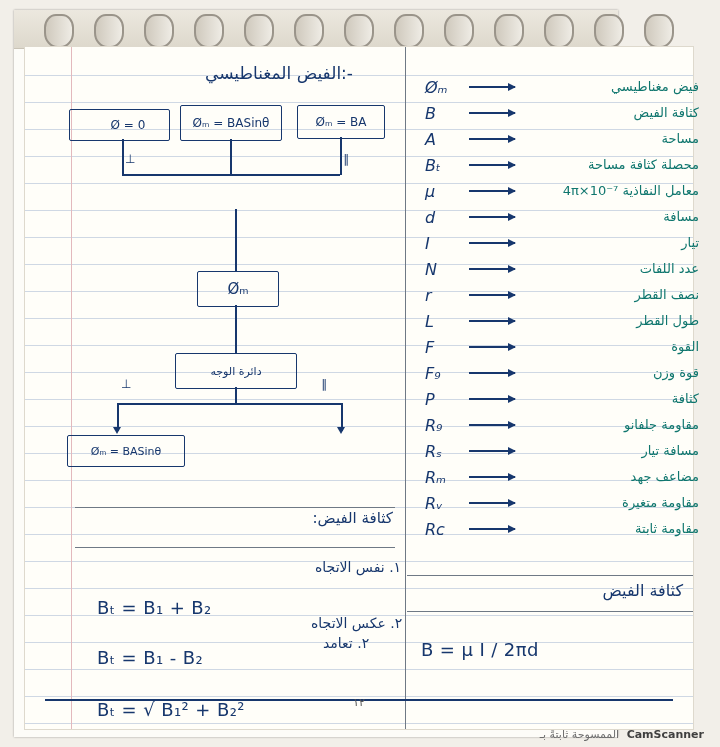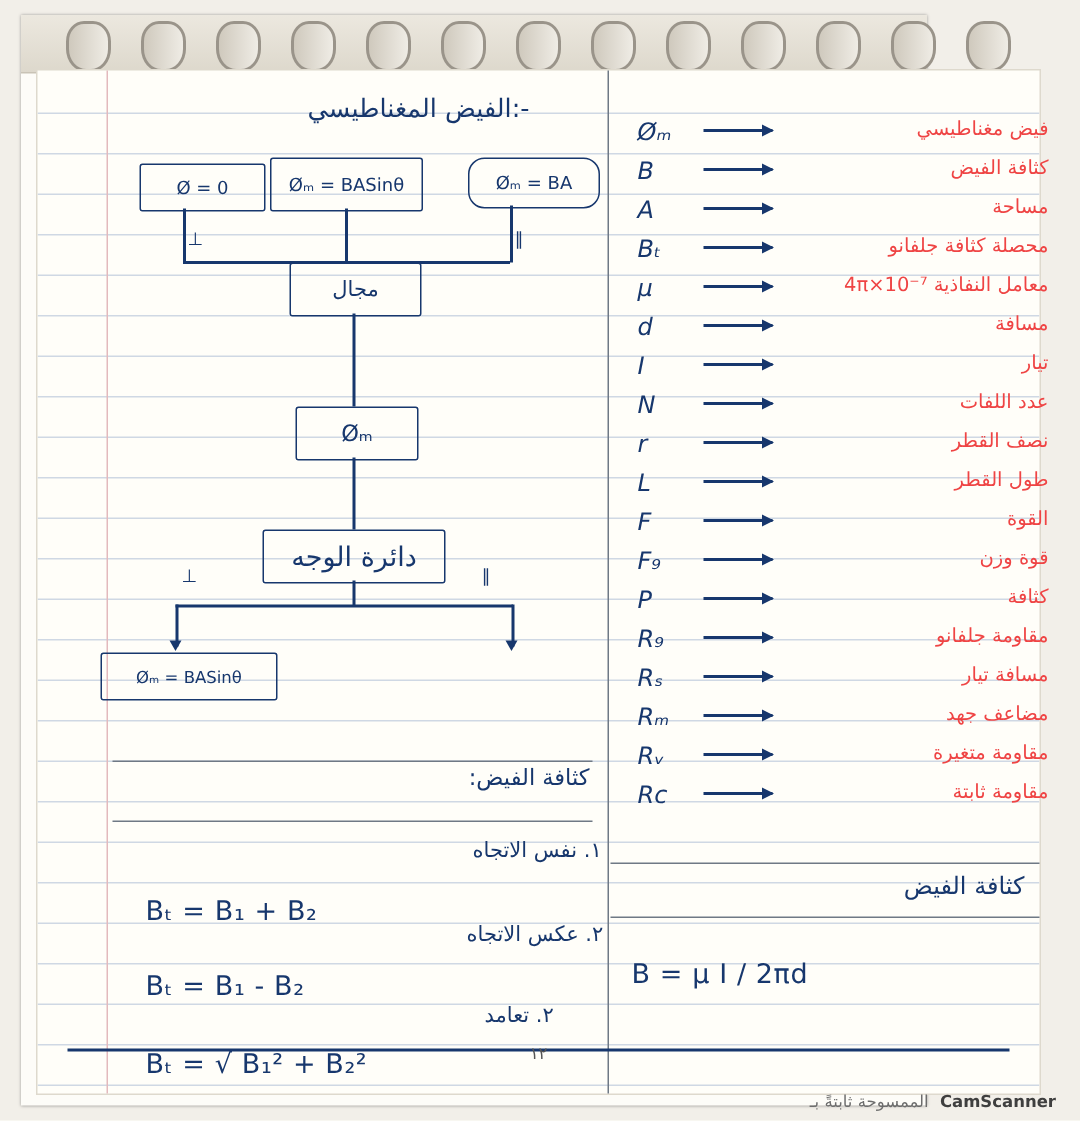--- a/index.html
+++ b/index.html
@@ -69,21 +69,21 @@
   }
 
   
   .legend-row{position:absolute;left:392px;width:288px;height:27px;}
   .legend-sym{position:absolute;left:8px;top:1px;font-size:16px;color:#17376d;font-style:italic;}
   .legend-arrow{position:absolute;left:52px;top:9px;width:46px;height:1.8px;background:#17376d;}
   .legend-arrow:after{
     content:"";position:absolute;right:-1px;top:-3.5px;
     border-top:4px solid transparent;border-bottom:4px solid transparent;border-left:8px solid #17376d;
   }
-  .legend-txt{position:absolute;right:6px;top:2px;font-size:13px;color:#ef4444;direction:rtl;}
+  .legend-txt{position:absolute;right:6px;top:2px;font-size:13px;color:#0f766e;direction:rtl;}
   .camline{position:absolute;right:16px;bottom:6px;font-size:11px;color:#6d6d6d;}
   .pagenum{
     position:absolute;left:50%;transform:translateX(-50%);bottom:20px;
     font-size:11px;color:#555;
   }
   .bottomline{position:absolute;left:20px;right:20px;bottom:28px;height:1.6px;background:#17376d;}
 </style>
 </head>
 <body>
 
@@ -133,52 +133,49 @@
         <div class="rule" style="top: 622px;"></div>
         <div class="rule" style="top: 649px;"></div>
         <div class="rule" style="top: 676px;"></div>
       </div>
 
     <div class="vdiv left-margin"></div>
     <div class="vdiv col"></div>
 
     <div class="hw ink" style="left:180px;top:16px;font-size:17px;">الفيض المغناطيسي:-</div>
 
-    <div class="box" style="left:68px;top:62px;width:82px;height:30px;">
+    <div class="box" style="left:44px;top:62px;width:82px;height:30px;padding-left:17px;">
       <span>Ø = 0</span>
     </div>
     <div class="box" style="left:155px;top:58px;width:100px;height:34px;">
       <span>Øₘ = BASinθ</span>
     </div>
-    <div class="box" style="left:287px;top:58px;width:86px;height:32px;border-radius:11px;">
+    <div class="box" style="left:272px;top:58px;width:86px;height:32px;">
       <span>Øₘ = BA</span>
     </div>
 
     <div class="connector conn-v" style="left:97px;top:92px;height:36px;"></div>
     <div class="connector conn-v" style="left:205px;top:92px;height:36px;"></div>
     <div class="connector conn-v" style="left:315px;top:90px;height:38px;"></div>
     <div class="connector conn-h" style="left:97px;top:127px;width:218px;"></div>
 
     <div class="hw ink" style="left:100px;top:105px;font-size:12px;">⊥</div>
     <div class="hw ink" style="left:318px;top:105px;font-size:12px;">∥</div>
 
-    <div class="box" style="left:168px;top:128px;width:86px;height:34px;">
-      <span style="font-size:14px">مجال</span>
-    </div>
 
     <div class="connector conn-v" style="left:210px;top:162px;height:62px;"></div>
 
     <div class="box" style="left:172px;top:224px;width:80px;height:34px;">
       <span style="font-size:15px">Øₘ</span>
     </div>
 
     <div class="connector conn-v" style="left:210px;top:258px;height:48px;"></div>
 
     <div class="box" style="left:150px;top:306px;width:120px;height:34px;">
-      <span style="font-size:18px">دائرة الوجه</span>
+      <span style="font-size:11px">دائرة الوجه</span>
     </div>
 
     <div class="connector conn-h" style="left:92px;top:356px;width:225px;"></div>
     <div class="connector conn-v" style="left:210px;top:340px;height:17px;"></div>
     <div class="connector conn-v" style="left:92px;top:356px;height:28px;"></div>
     <div class="connector conn-v" style="left:316px;top:356px;height:28px;"></div>
     <div class="arrow-d" style="left:88px;top:380px;"></div>
     <div class="arrow-d" style="left:312px;top:380px;"></div>
 
     <div class="hw ink" style="left:96px;top:330px;font-size:12px;">⊥</div>
@@ -193,21 +190,21 @@
     <div class="hw ink" style="right:300px;top:462px;font-size:15px;direction:rtl;">كثافة الفيض:</div>
 
     <div class="hdiv" style="left:50px;top:500px;width:320px;"></div>
 
     <div class="hw ink" style="left:290px;top:512px;font-size:14px;direction:rtl;">١. نفس الاتجاه</div>
     <div class="hw ink" style="left:72px;top:550px;font-size:18px;">Bₜ = B₁ + B₂</div>
 
     <div class="hw ink" style="left:286px;top:568px;font-size:14px;direction:rtl;">٢. عكس الاتجاه</div>
     <div class="hw ink" style="left:72px;top:600px;font-size:18px;">Bₜ = B₁ - B₂</div>
 
-    <div class="hw ink" style="left:298px;top:622px;font-size:14px;direction:rtl;">٢. تعامد</div>
+    <div class="hw ink" style="left:298px;top:588px;font-size:14px;direction:rtl;">٢. تعامد</div>
     <div class="hw ink" style="left:72px;top:652px;font-size:18px;">Bₜ = √ B₁² + B₂²</div>
 
     <div id="legend">
         <div class="legend-row" style="top: 30px;">
           <span class="legend-sym">Øₘ</span>
           <span class="legend-arrow"></span>
           <span class="legend-txt">فيض مغناطيسي</span>
         </div>
         <div class="legend-row" style="top: 56px;">
           <span class="legend-sym">B</span>
@@ -215,21 +212,21 @@
           <span class="legend-txt">كثافة الفيض</span>
         </div>
         <div class="legend-row" style="top: 82px;">
           <span class="legend-sym">A</span>
           <span class="legend-arrow"></span>
           <span class="legend-txt">مساحة</span>
         </div>
         <div class="legend-row" style="top: 108px;">
           <span class="legend-sym">Bₜ</span>
           <span class="legend-arrow"></span>
-          <span class="legend-txt">محصلة كثافة جلفانو</span>
+          <span class="legend-txt">محصلة كثافة مساحة</span>
         </div>
         <div class="legend-row" style="top: 134px;">
           <span class="legend-sym">µ</span>
           <span class="legend-arrow"></span>
           <span class="legend-txt">معامل النفاذية ‎4π×10⁻⁷</span>
         </div>
         <div class="legend-row" style="top: 160px;">
           <span class="legend-sym">d</span>
           <span class="legend-arrow"></span>
           <span class="legend-txt">مسافة</span>

